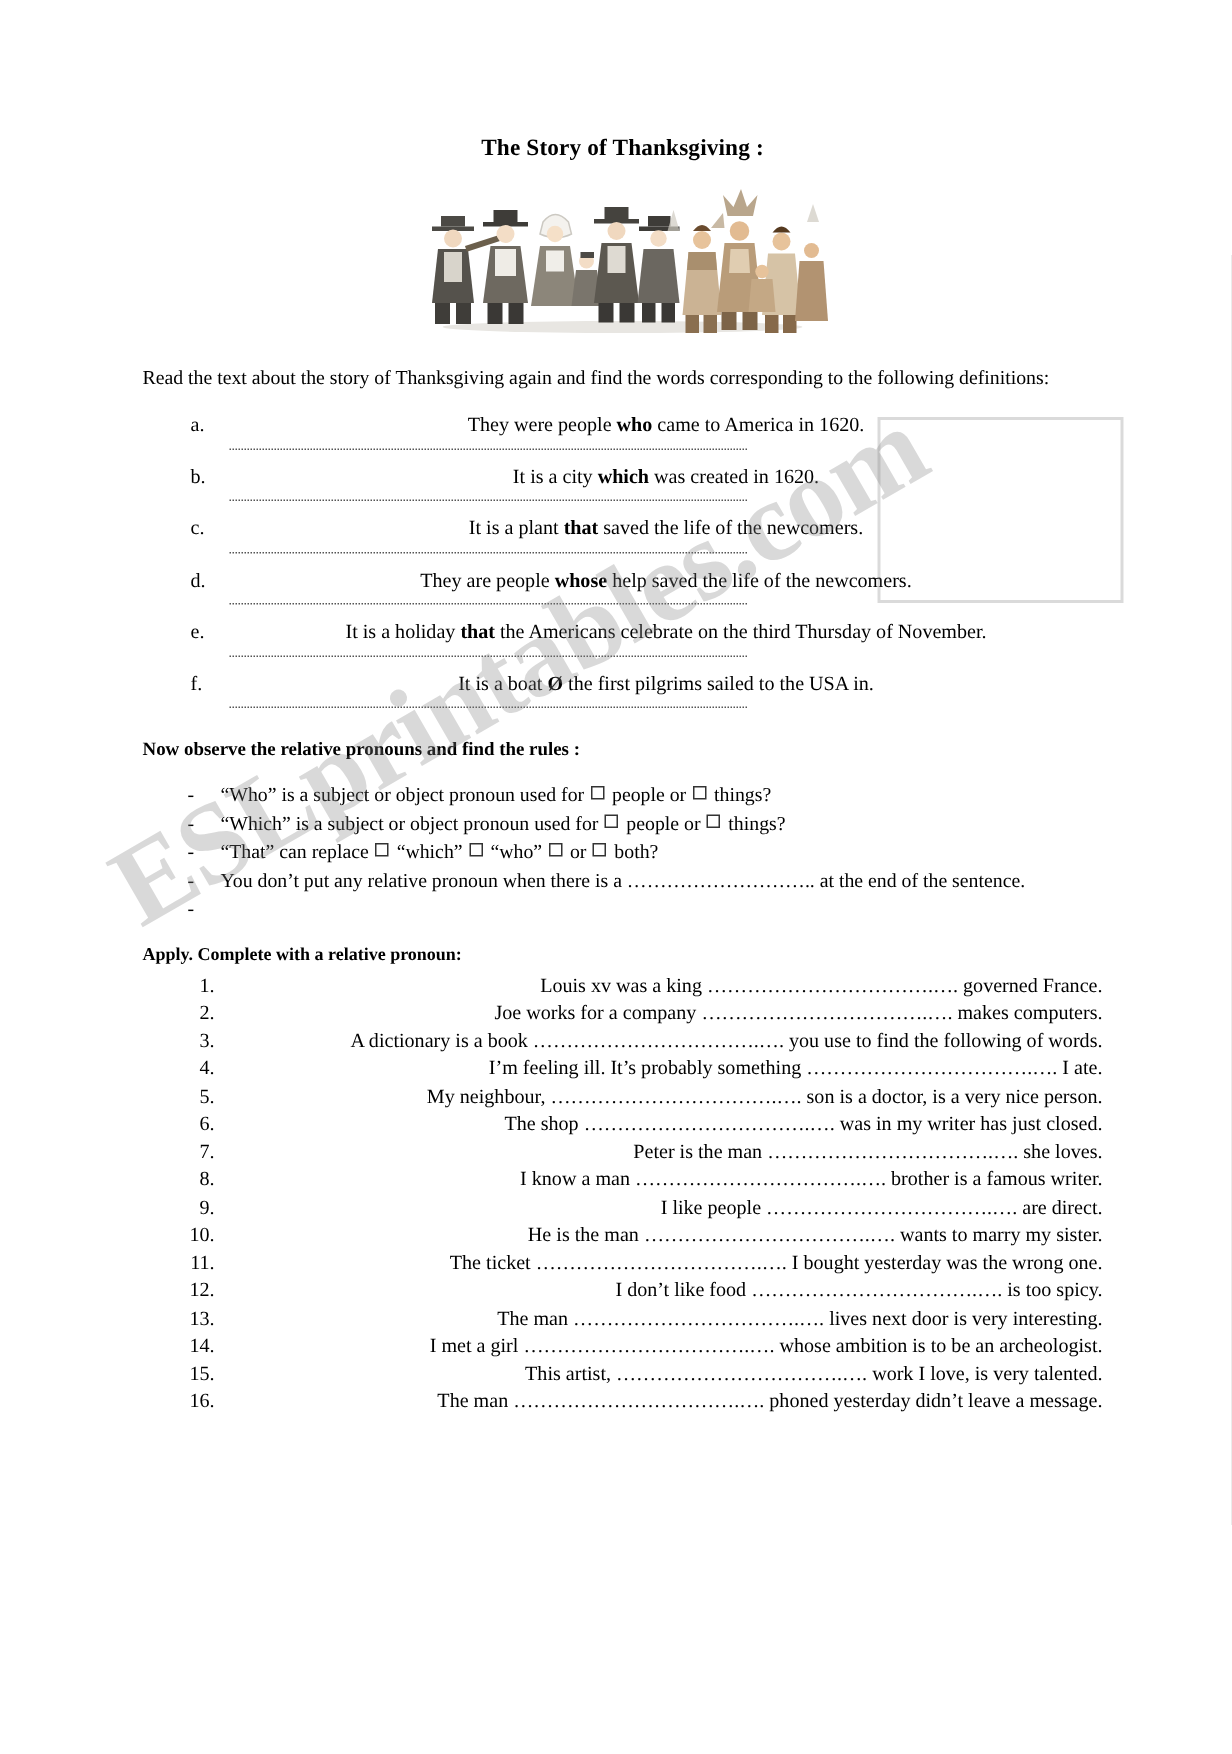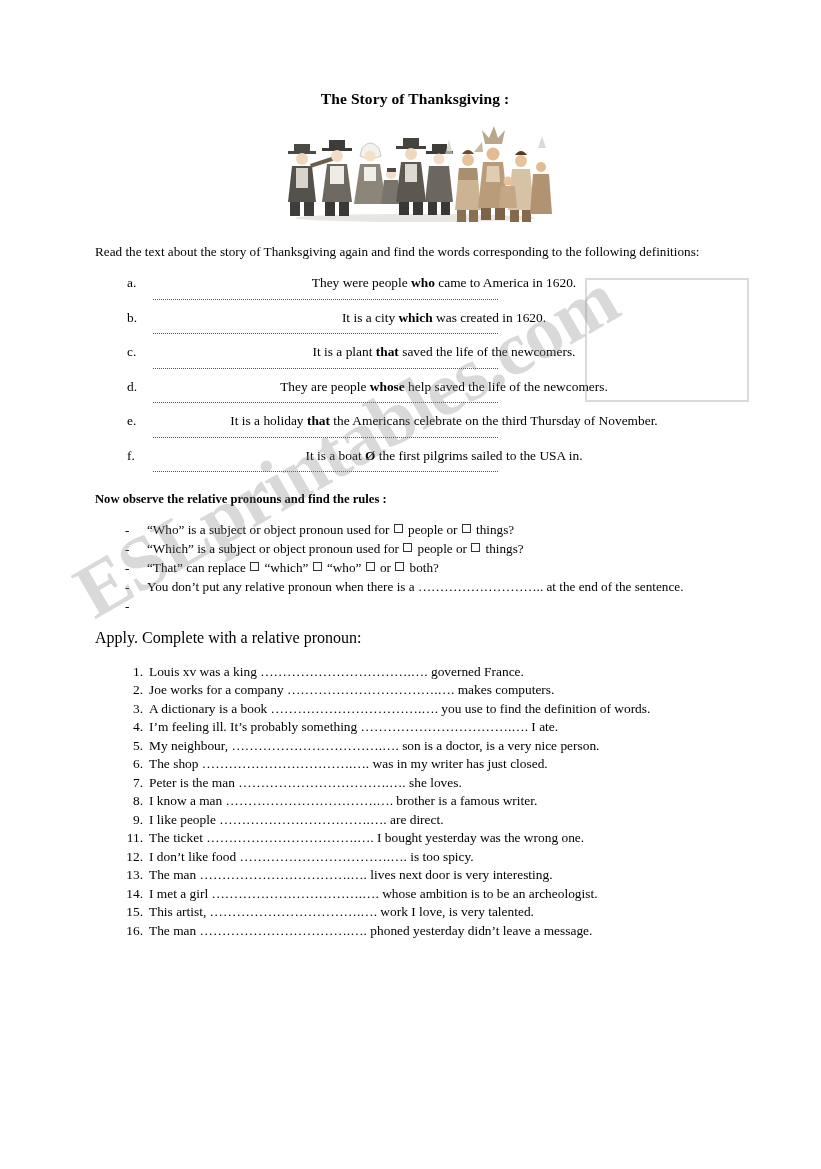--- a/index.html
+++ b/index.html
@@ -64,23 +64,23 @@
     line-height: 1.32;
     text-align: justify;
     margin: 0 0 14px 0;
   }
   .instr2 {
     font-weight: bold;
     font-size: 12.6px;
     margin: 20px 0 14px 0;
   }
   .instr3 {
-    font-weight: normal;
-    font-size: 16px;
-    margin: 14px 0 16px 0;
+    font-weight: bold;
+    font-size: 12px;
+    margin: 14px 0 4px 0;
   }
 
   
   .deflist {
     margin: 0 0 0 32px;
     padding: 0;
   }
   .defitem {
     margin-bottom: 4px;
   }
@@ -143,21 +143,21 @@
     display: flex;
     font-size: 13.4px;
     line-height: 1.38;
   }
   .app-num {
     width: 26px;
     flex: none;
     text-align: right;
     padding-right: 6px;
   }
-  .app-text { flex: 1; }
+  .app-text { flex: 1; text-align: right; }
 
   
   .watermark {
     position: absolute;
     left: 0;
     top: 0;
     width: 821px;
     height: 1169px;
     pointer-events: none;
   }
@@ -381,21 +381,21 @@
       <div class="app-row">
           <span class="app-num">1.</span>
           <span class="app-text">Louis xv was a king …………………………….…. governed France.</span>
         </div>
       <div class="app-row">
           <span class="app-num">2.</span>
           <span class="app-text">Joe works for a company …………………………….…. makes computers.</span>
         </div>
       <div class="app-row">
           <span class="app-num">3.</span>
-          <span class="app-text">A  dictionary  is  a  book  …………………………….….     you  use  to  find  the  definition  of words.</span>
+          <span class="app-text">A  dictionary  is  a  book  …………………………….….     you  use  to  find  the  following  of words.</span>
         </div>
       <div class="app-row">
           <span class="app-num">4.</span>
           <span class="app-text">I’m feeling ill. It’s probably something …………………………….…. I ate.</span>
         </div>
       <div class="app-row">
           <span class="app-num">5.</span>
           <span class="app-text">My neighbour, …………………………….…. son is a doctor, is a very nice person.</span>
         </div>
       <div class="app-row">
@@ -406,20 +406,24 @@
           <span class="app-num">7.</span>
           <span class="app-text">Peter is the man …………………………….…. she loves.</span>
         </div>
       <div class="app-row">
           <span class="app-num">8.</span>
           <span class="app-text">I know a man …………………………….…. brother is a famous writer.</span>
         </div>
       <div class="app-row">
           <span class="app-num">9.</span>
           <span class="app-text">I like people …………………………….…. are direct.</span>
+        </div>
+      <div class="app-row">
+          <span class="app-num">10.</span>
+          <span class="app-text">He is the man …………………………….…. wants to marry my sister.</span>
         </div>
       <div class="app-row">
           <span class="app-num">11.</span>
           <span class="app-text">The ticket …………………………….…. I bought yesterday was the wrong one.</span>
         </div>
       <div class="app-row">
           <span class="app-num">12.</span>
           <span class="app-text">I don’t like food …………………………….…. is too spicy.</span>
         </div>
       <div class="app-row">

